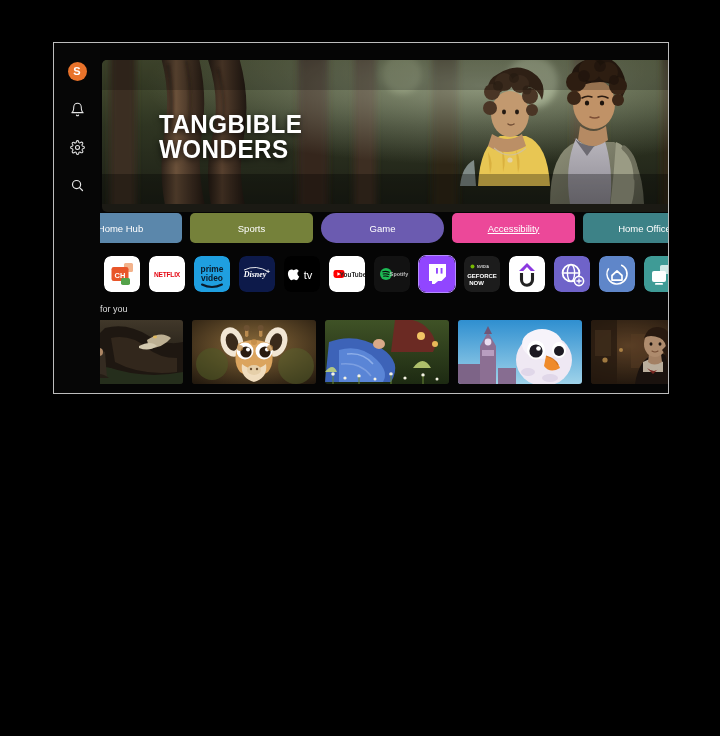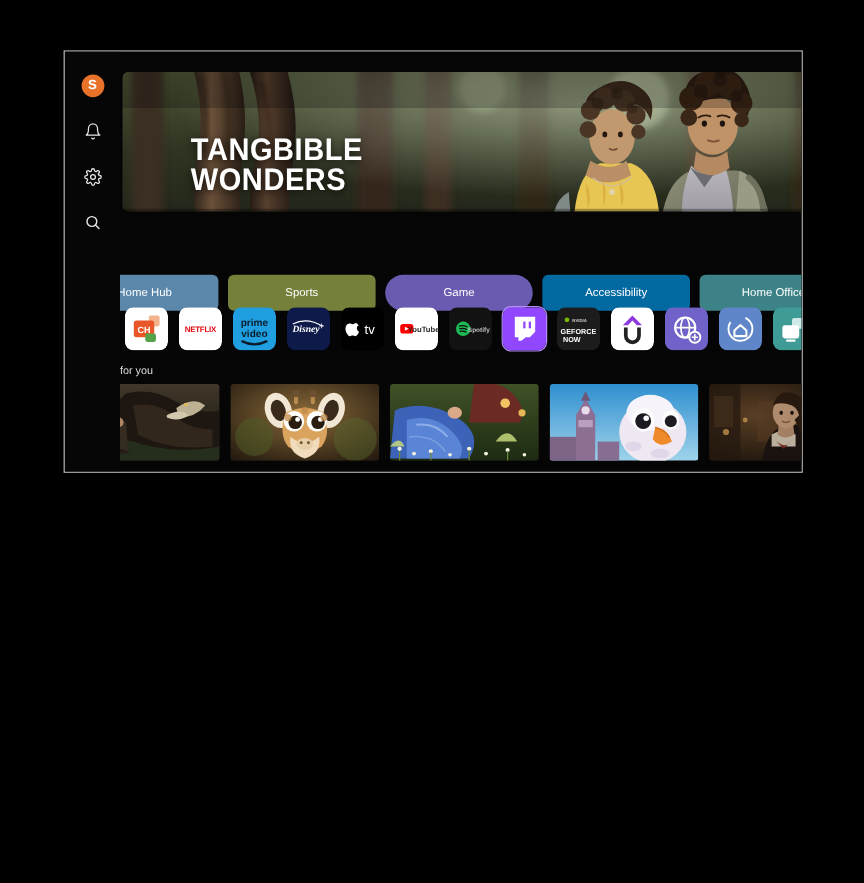--- a/index.html
+++ b/index.html
@@ -54,21 +54,21 @@
     font-weight: bold;
     display: flex; align-items: center; justify-content: center;
     line-height: 1;
   }
   .side-ico svg { display: block; }
 
   
   #hero {
     position: absolute;
     left: 48px; top: 17px;
-    width: 614px; height: 116px;
+    width: 614px; height: 152px;
     border-radius: 5px;
     overflow: hidden;
     background: #1b1a14;
     z-index: 2;
   }
   #hero-art { position: absolute; inset: 0; }
   #hero-title {
     position: absolute;
     left: 57px; top: 52px;
     color: #fff;
@@ -94,21 +94,20 @@
     z-index: 4;
   }
   .cat-btn {
     width: 123px; height: 30px;
     border-radius: 5px;
     color: #fff;
     font-size: 9.5px;
     display: flex; align-items: center; justify-content: center;
     cursor: pointer;
     flex: 0 0 auto;
-    margin-top: 16px;
   }
 
   
   #apps-row {
     position: absolute;
     left: 5px; top: 213px;
     width: 690px; height: 38px;
     display: flex;
     gap: 9px;
     z-index: 4;
@@ -317,21 +316,21 @@
     <div id="cat-row">
       <div class="cat-btn" style="background: rgb(91, 135, 171);">
         <span>Home Hub</span>
       </div>
       <div class="cat-btn" style="background: rgb(117, 129, 58);">
         <span>Sports</span>
       </div>
       <div class="cat-btn" style="background: rgb(107, 91, 176); border-radius: 15px;">
         <span>Game</span>
       </div>
-      <div class="cat-btn" style="background: #0369a1;">
+      <div class="cat-btn" style="background: #ec4899; text-decoration: underline;">
         <span>Accessibility</span>
       </div>
       <div class="cat-btn" style="background: rgb(61, 130, 135);">
         <span>Home Office</span>
       </div>
     </div>
 
     <div id="apps-row">
 
       <div class="app-tile">

